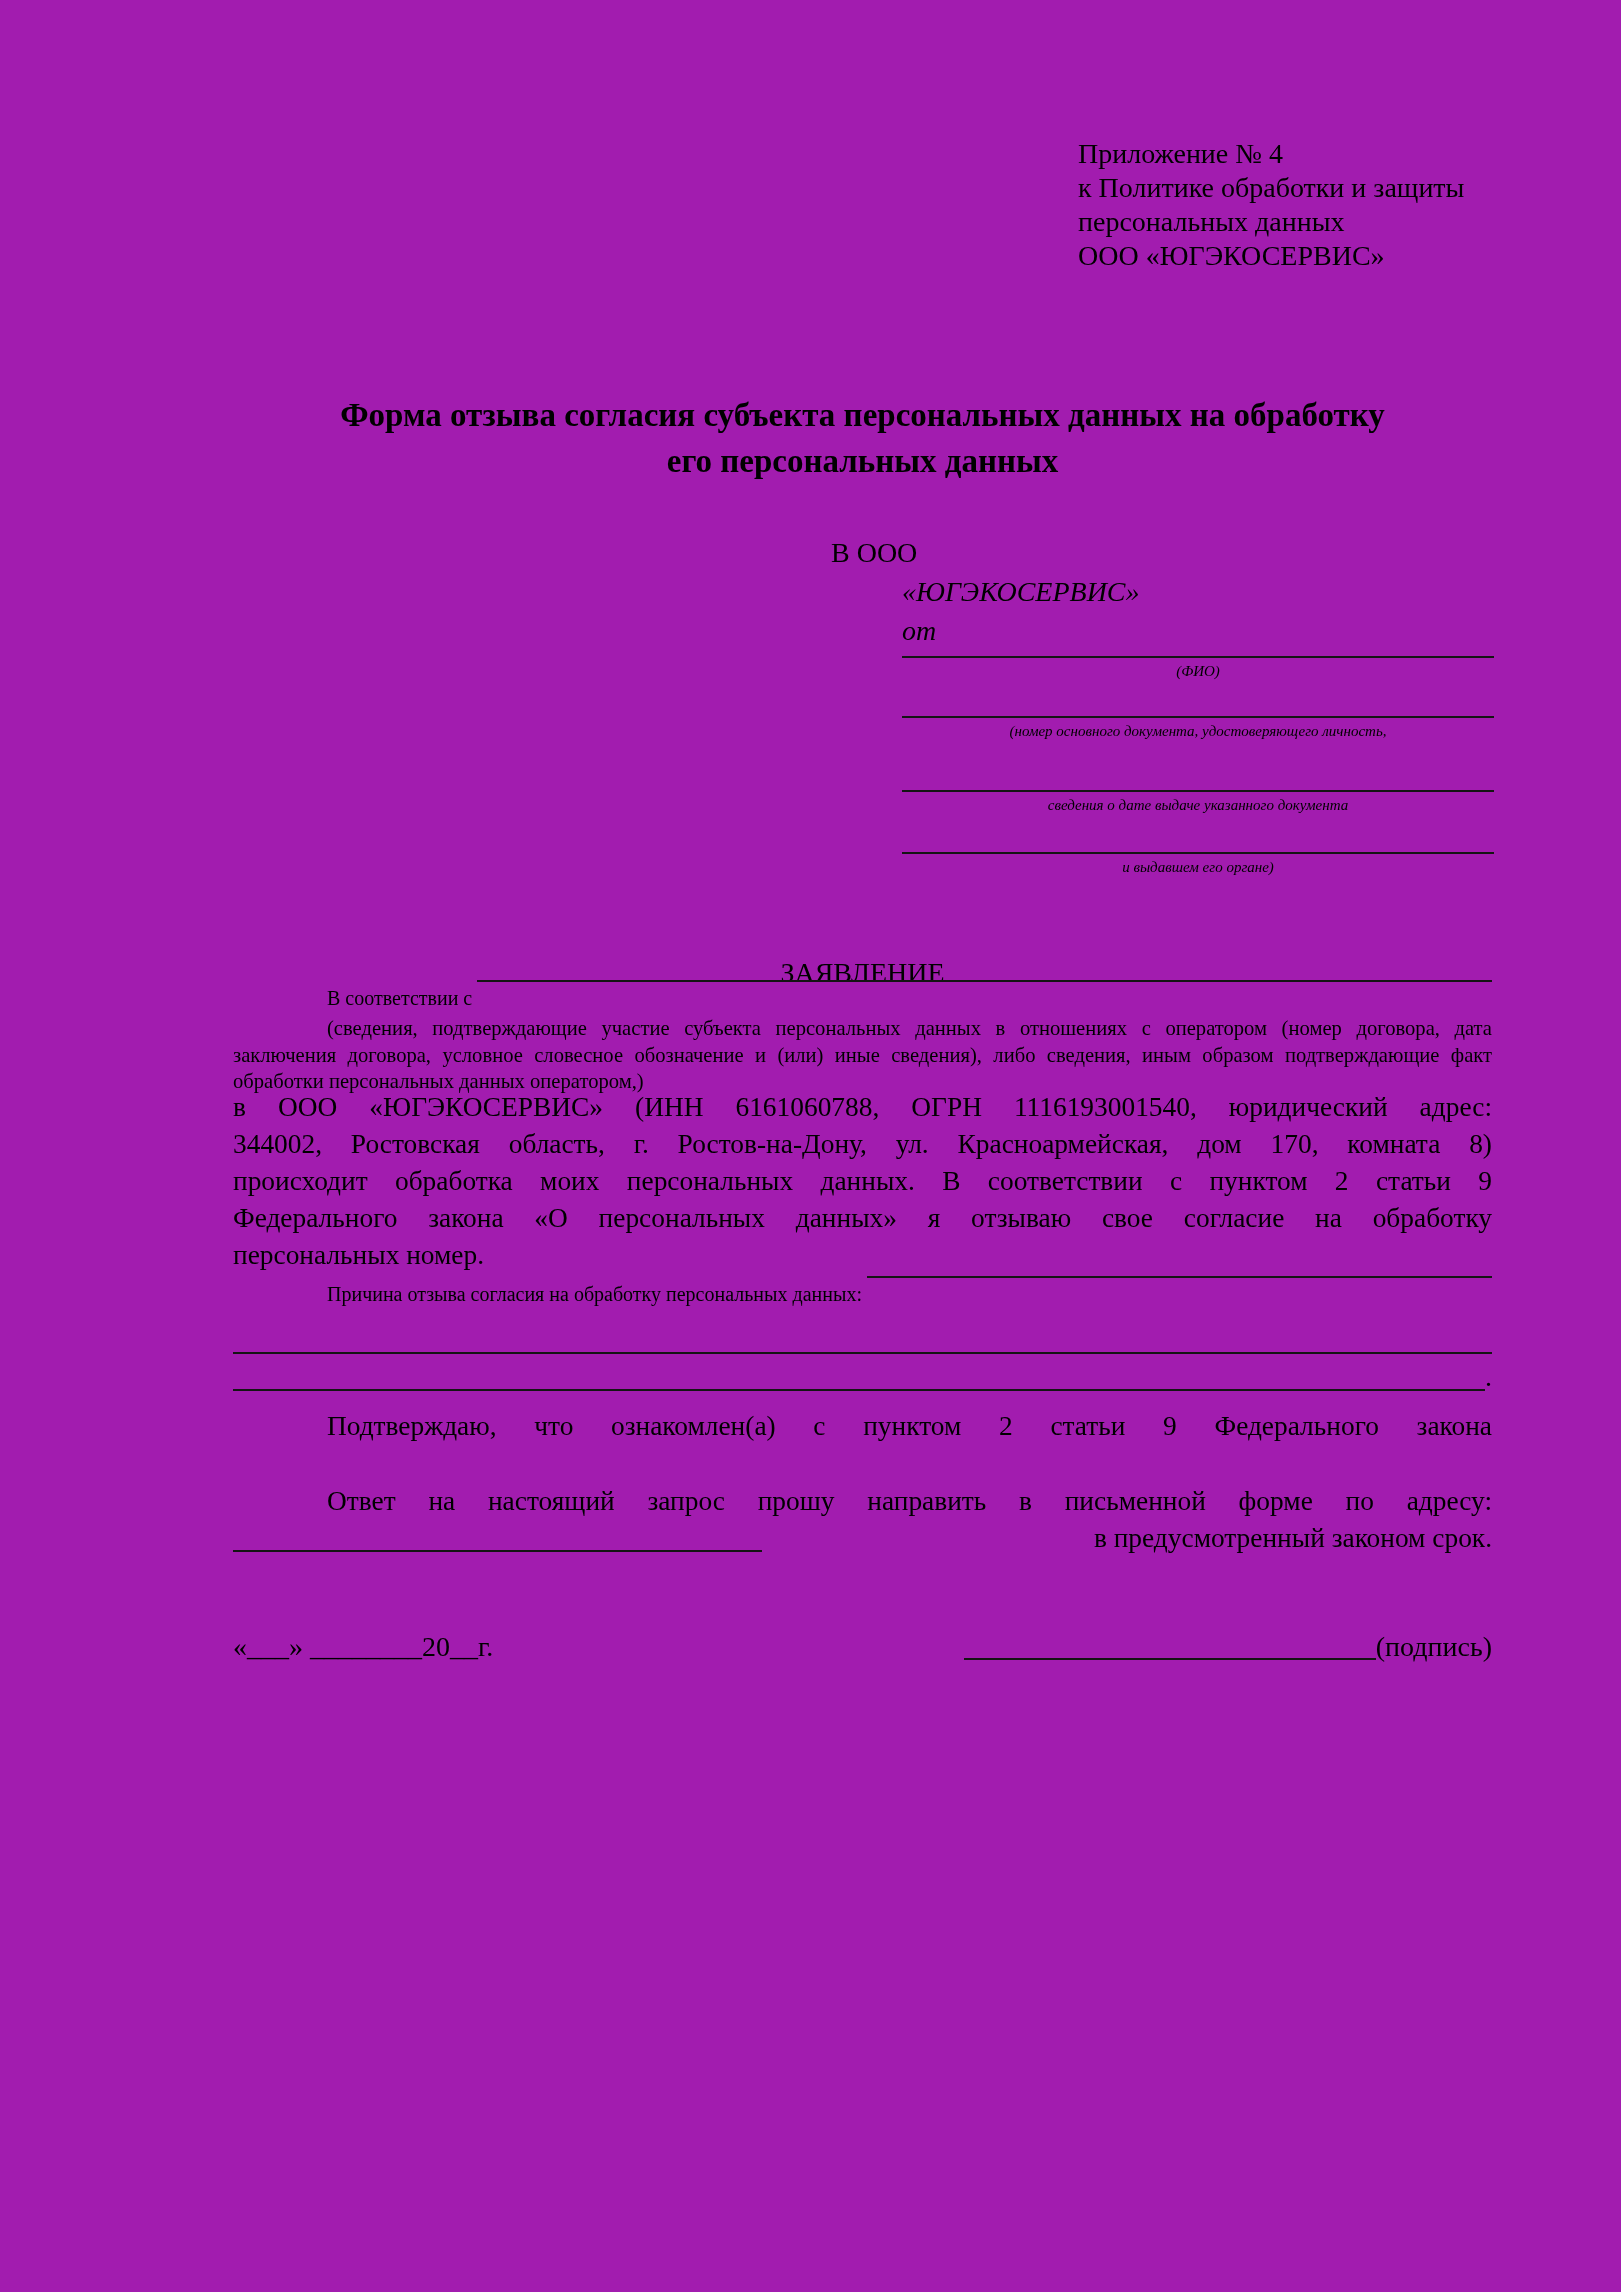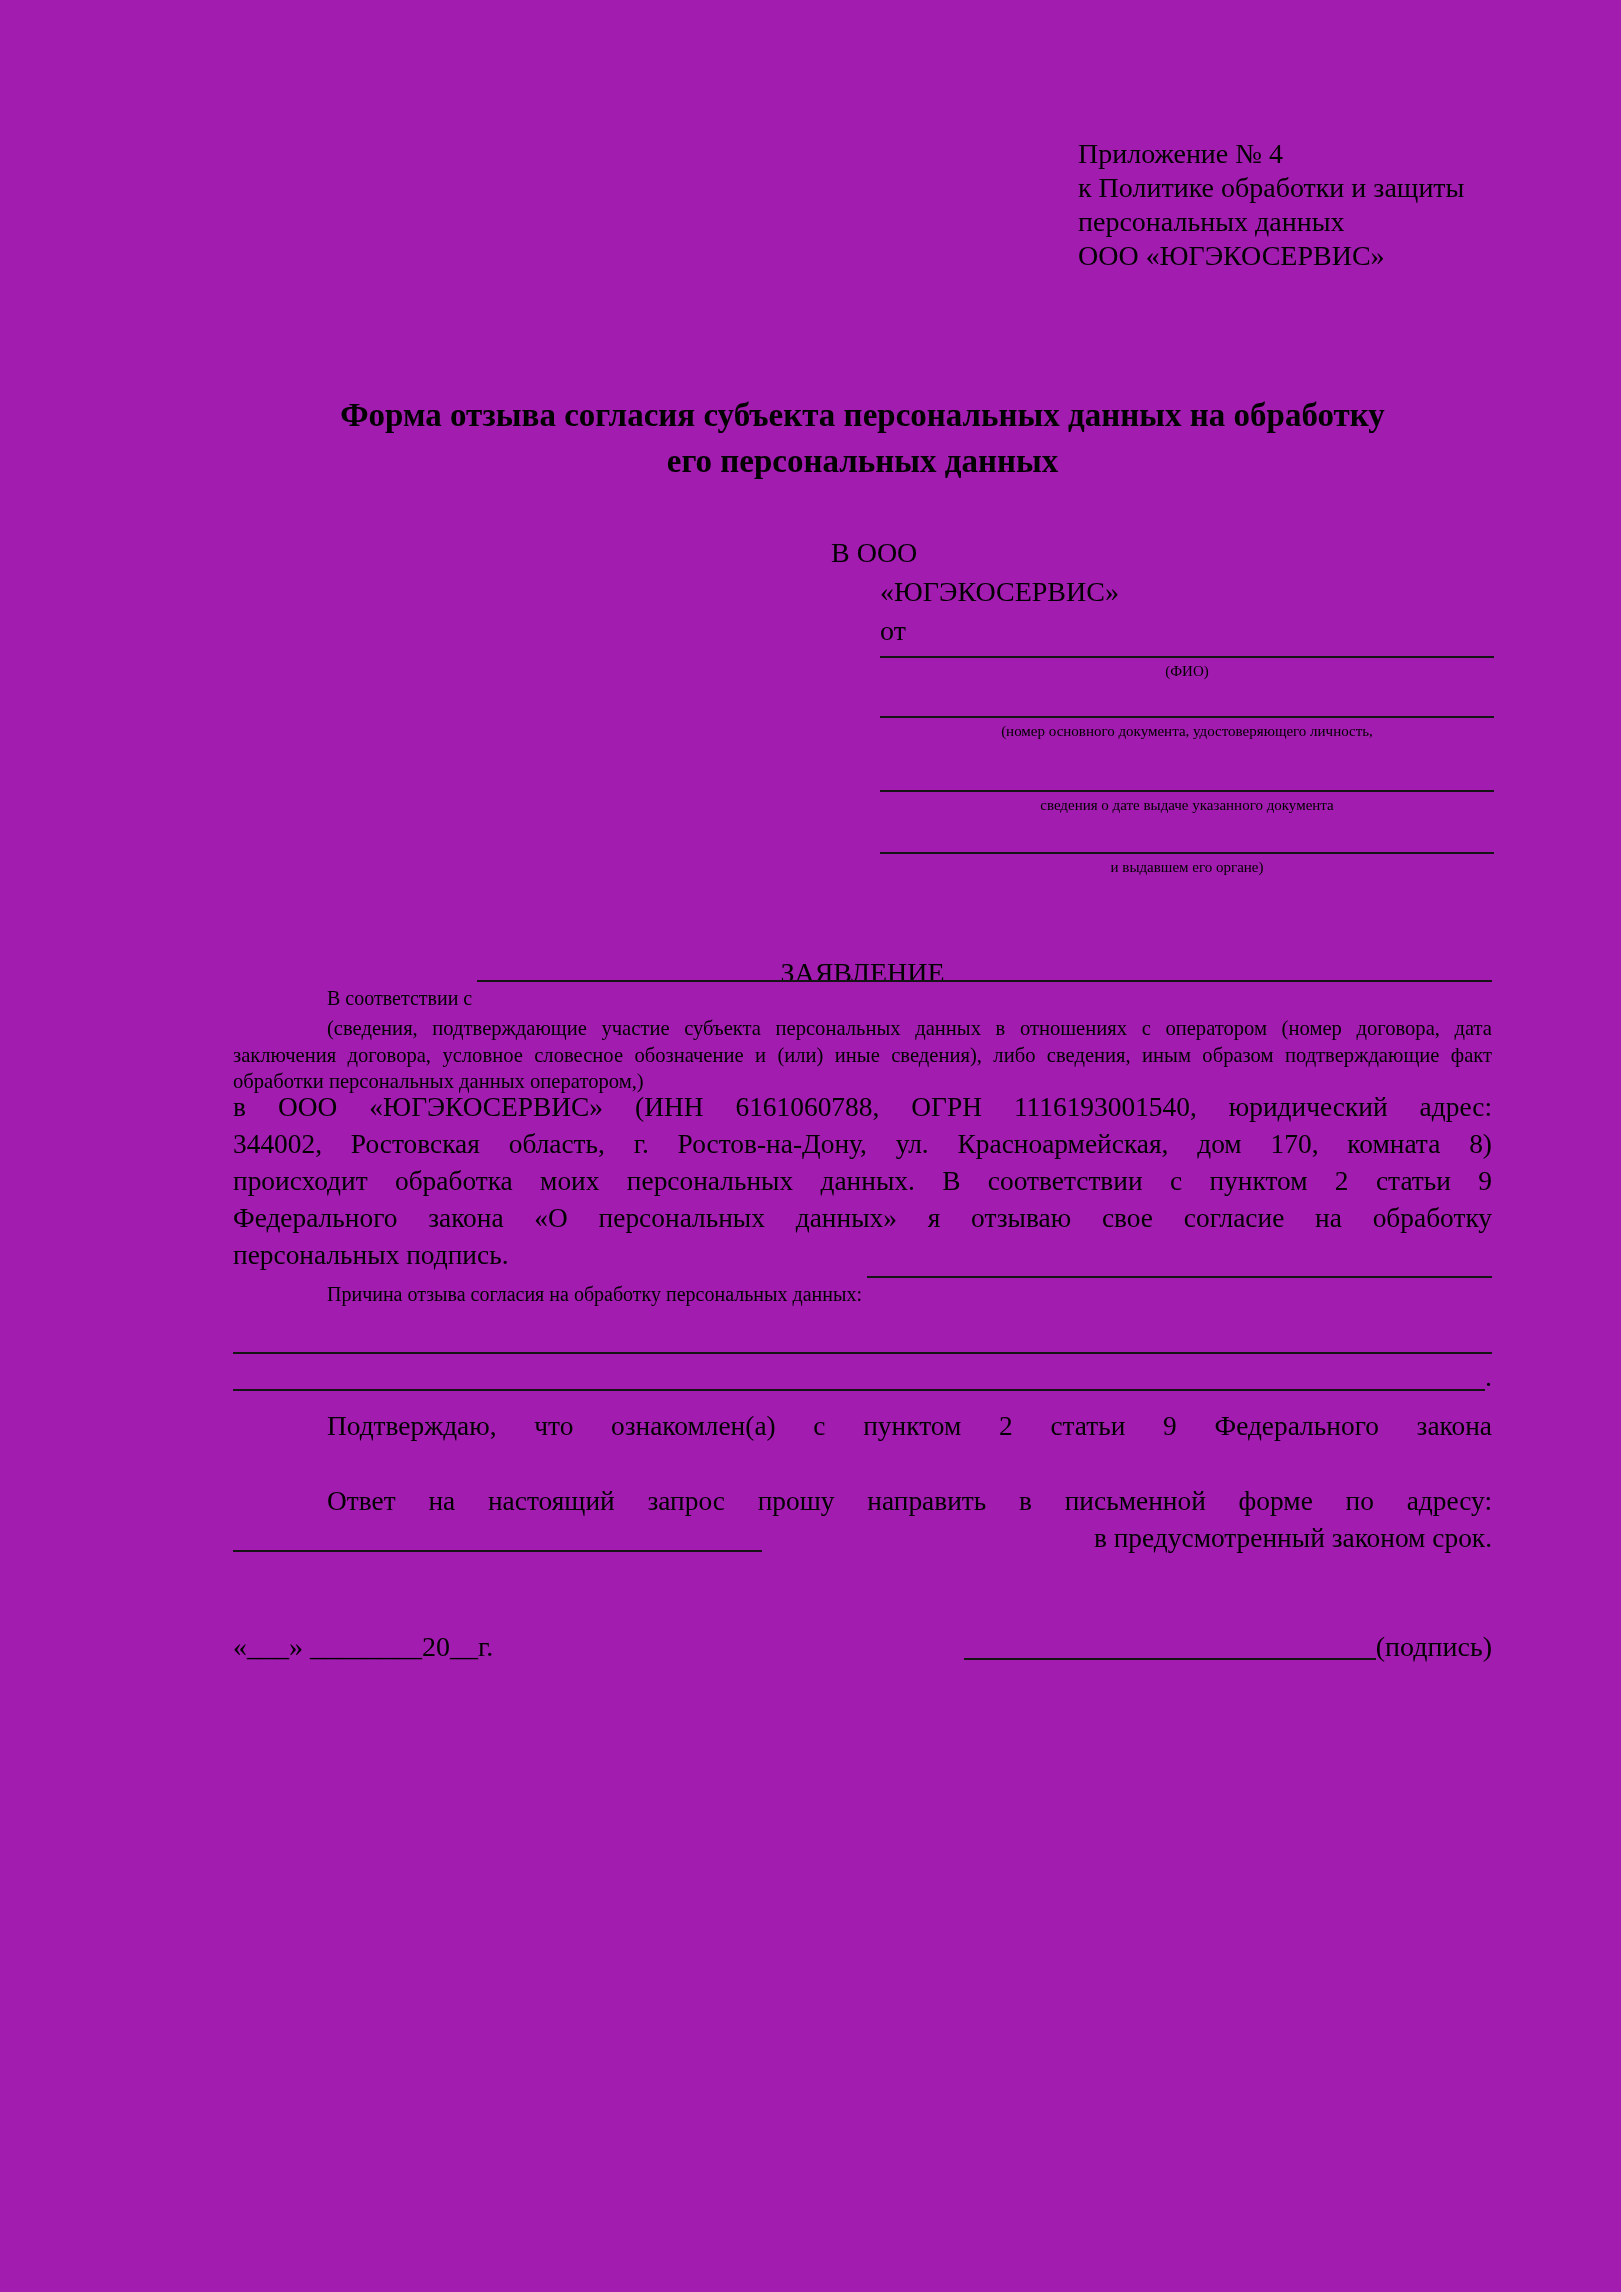--- a/index.html
+++ b/index.html
@@ -15,21 +15,21 @@
 
   
   .header-note{left:1078px;top:137px;font-size:28px;line-height:34px;}
 
   
   .title{left:233px;width:1259px;top:392px;font-size:33px;font-weight:bold;
          text-align:center;line-height:46px;}
 
   
   .addressee{left:831px;top:533px;width:663px;font-size:28px;line-height:39px;}
-  .addr-sub{margin-left:49px;}
+  .addr-sub{margin-left:71px;font-style:italic;}
   .blank{border-bottom:2px solid #141414;}
   .b1{height:5.9px;}
   .b2{height:32px;}
   .b3{height:45px;}
   .b4{height:34px;}
   .lbl{font-size:15px;line-height:26.5px;text-align:center;}
 
   .heading{left:233px;width:1259px;top:954px;font-size:28px;line-height:37px;text-align:center;}
 
   .flexline{display:flex;align-items:flex-start;font-size:20px;line-height:37px;}
@@ -106,21 +106,21 @@
     <div class="jl ind">(сведения, подтверждающие участие субъекта персональных данных в отношениях с оператором (номер договора, дата</div>
     <div class="jl">заключения договора, условное словесное обозначение и (или) иные сведения), либо сведения, иным образом подтверждающие факт</div>
     <div>обработки персональных данных оператором,)</div>
   </div>
 
   <div class="abs body-par">
     <div class="jl">в ООО «ЮГЭКОСЕРВИС» (ИНН 6161060788, ОГРН 1116193001540, юридический адрес:</div>
     <div class="jl">344002, Ростовская область, г. Ростов-на-Дону, ул. Красноармейская, дом 170, комната 8)</div>
     <div class="jl">происходит обработка моих персональных данных. В соответствии с пунктом 2 статьи 9</div>
     <div class="jl">Федерального закона «О персональных данных» я отзываю свое согласие на обработку</div>
-    <div>персональных подпись.</div>
+    <div>персональных номер.</div>
   </div>
 
   <div class="abs reason flexline">
     <span class="t">Причина отзыва согласия на обработку персональных данных: </span>
     <span class="fill"></span>
   </div>
 
   <div class="abs blankrow r1">
     <span class="fill"></span>
   </div>

